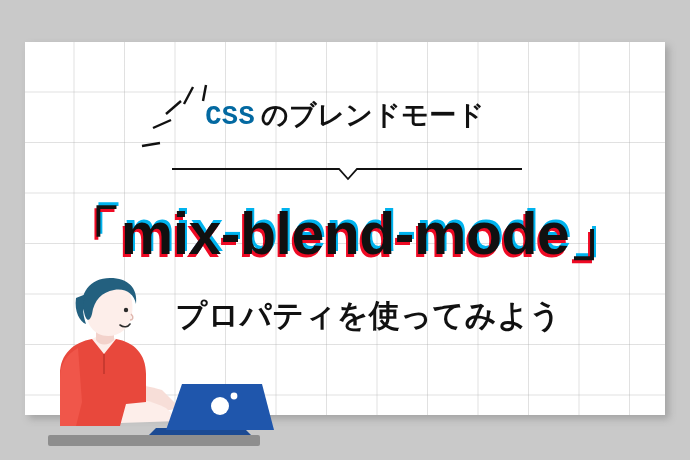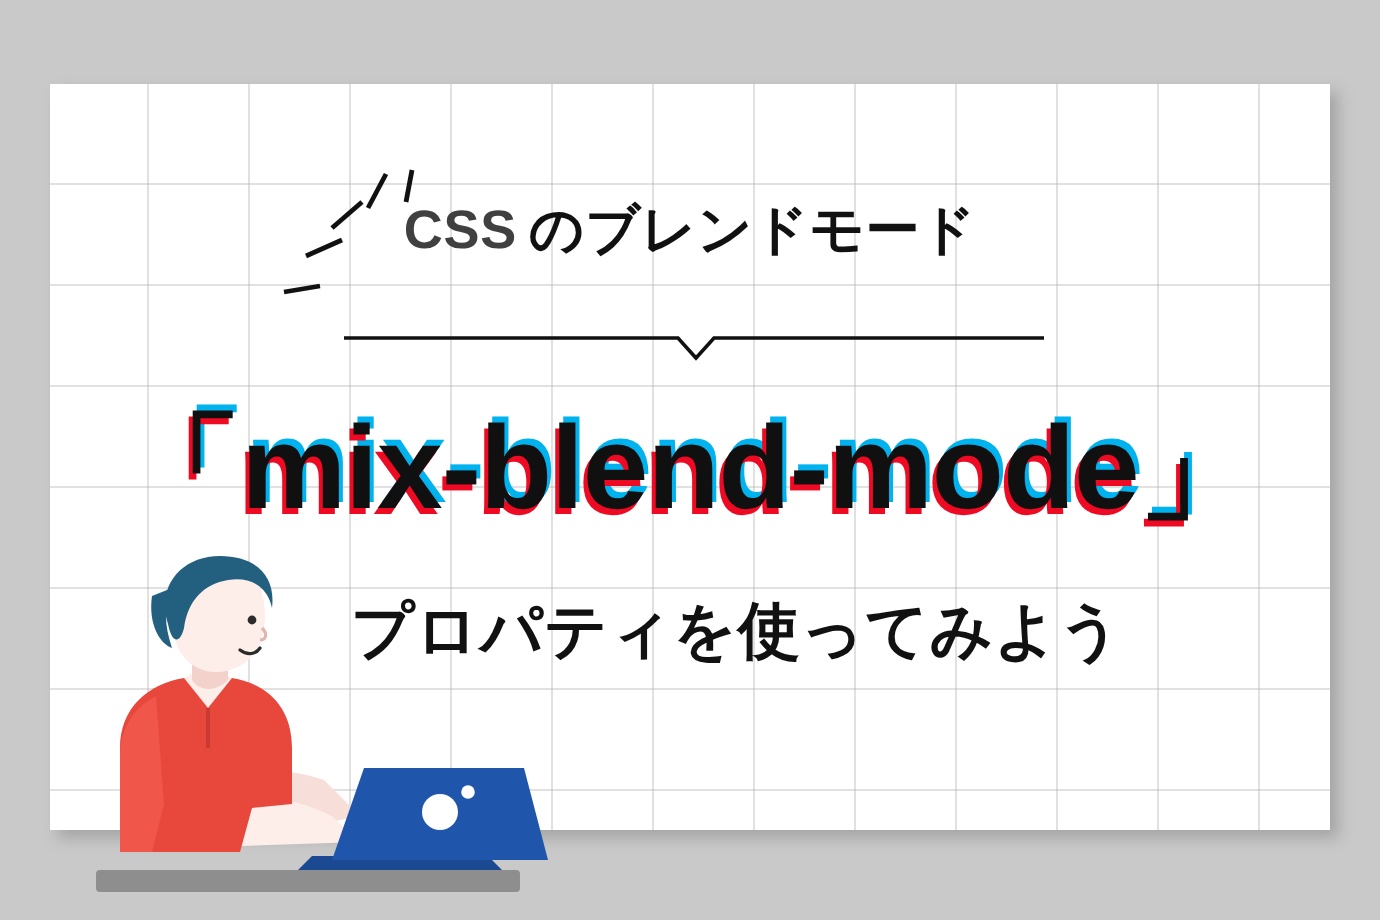--- a/index.html
+++ b/index.html
@@ -25,21 +25,21 @@
     background-position:-2px -1px;
   }
 
   
   .eyebrow{
     position:absolute;left:0;top:97px;width:690px;
     text-align:center;
     font-size:27px;font-weight:bold;color:#111111;
     letter-spacing:.4px;white-space:nowrap;
   }
-  .eyebrow .accent{color:#404040;}
+  .eyebrow .accent{color:#0369a1;font-family:Liberation Mono, monospace;}
   .eyebrow .sp{display:inline-block;width:6px;}
 
   
   .sparks{position:absolute;left:140px;top:84px;width:86px;height:72px;}
 
   
   .divider{position:absolute;left:172px;top:166px;width:350px;height:16px;}
 
   
   .title-wrap{

